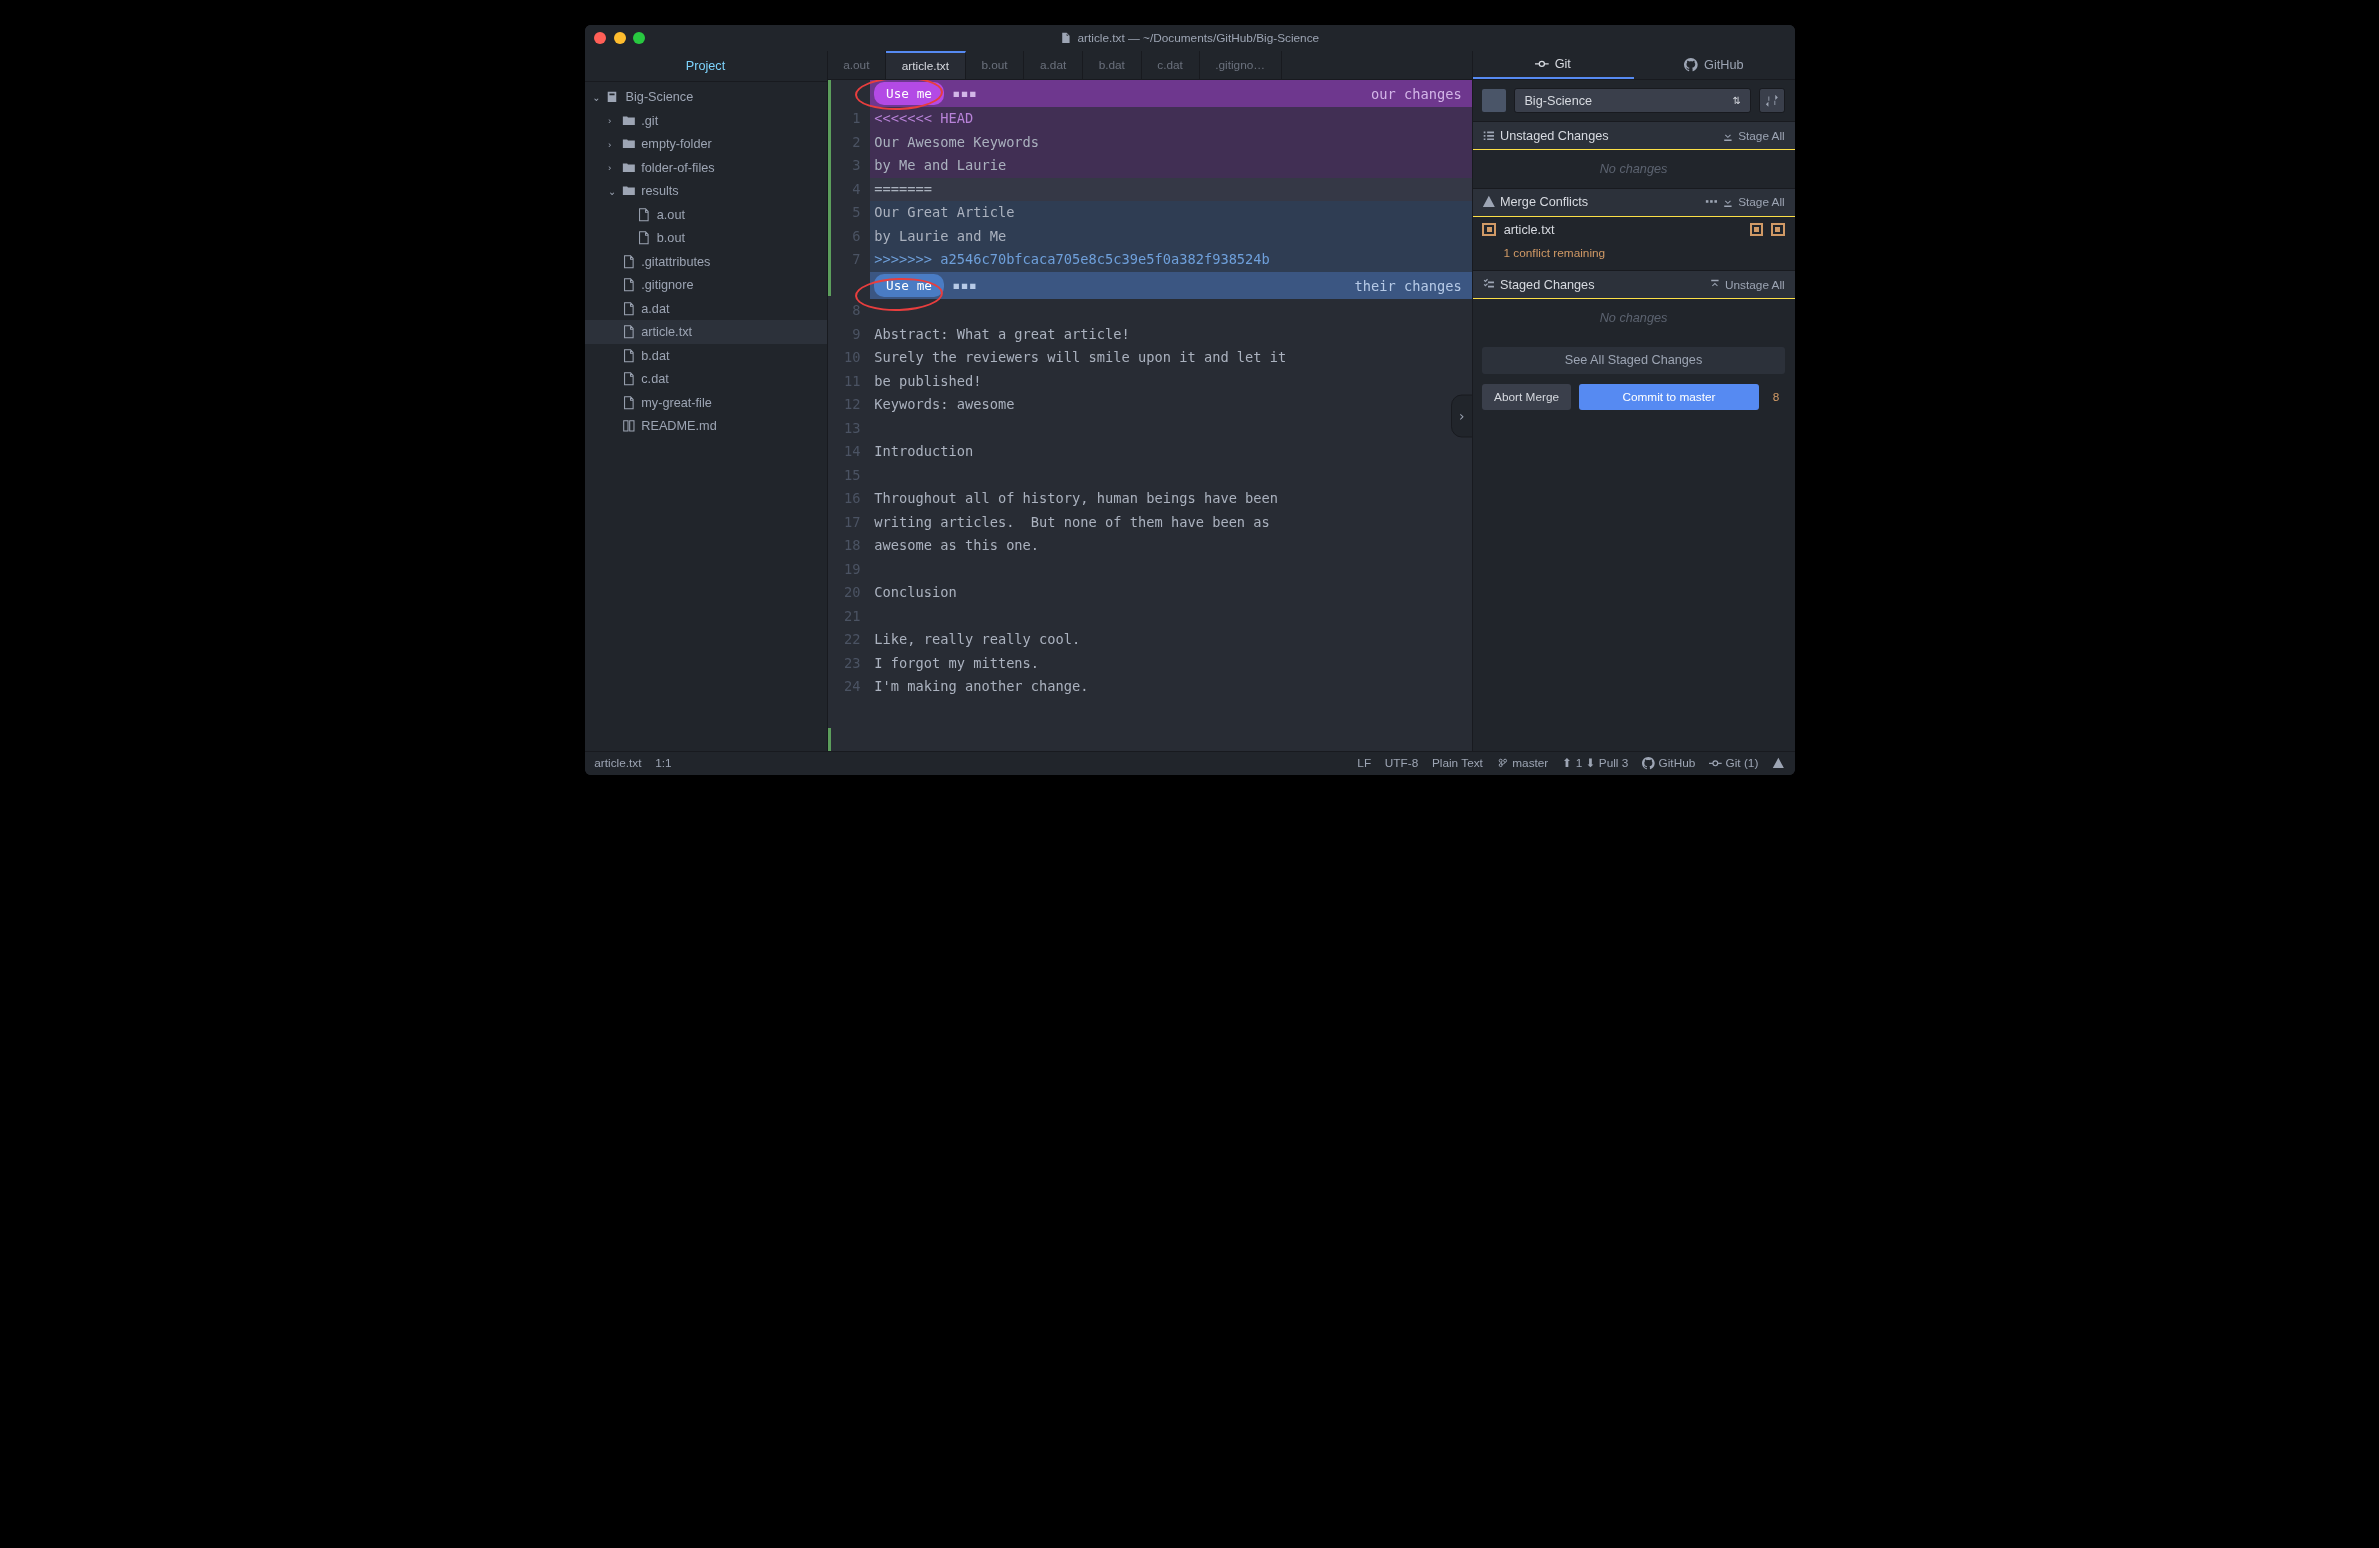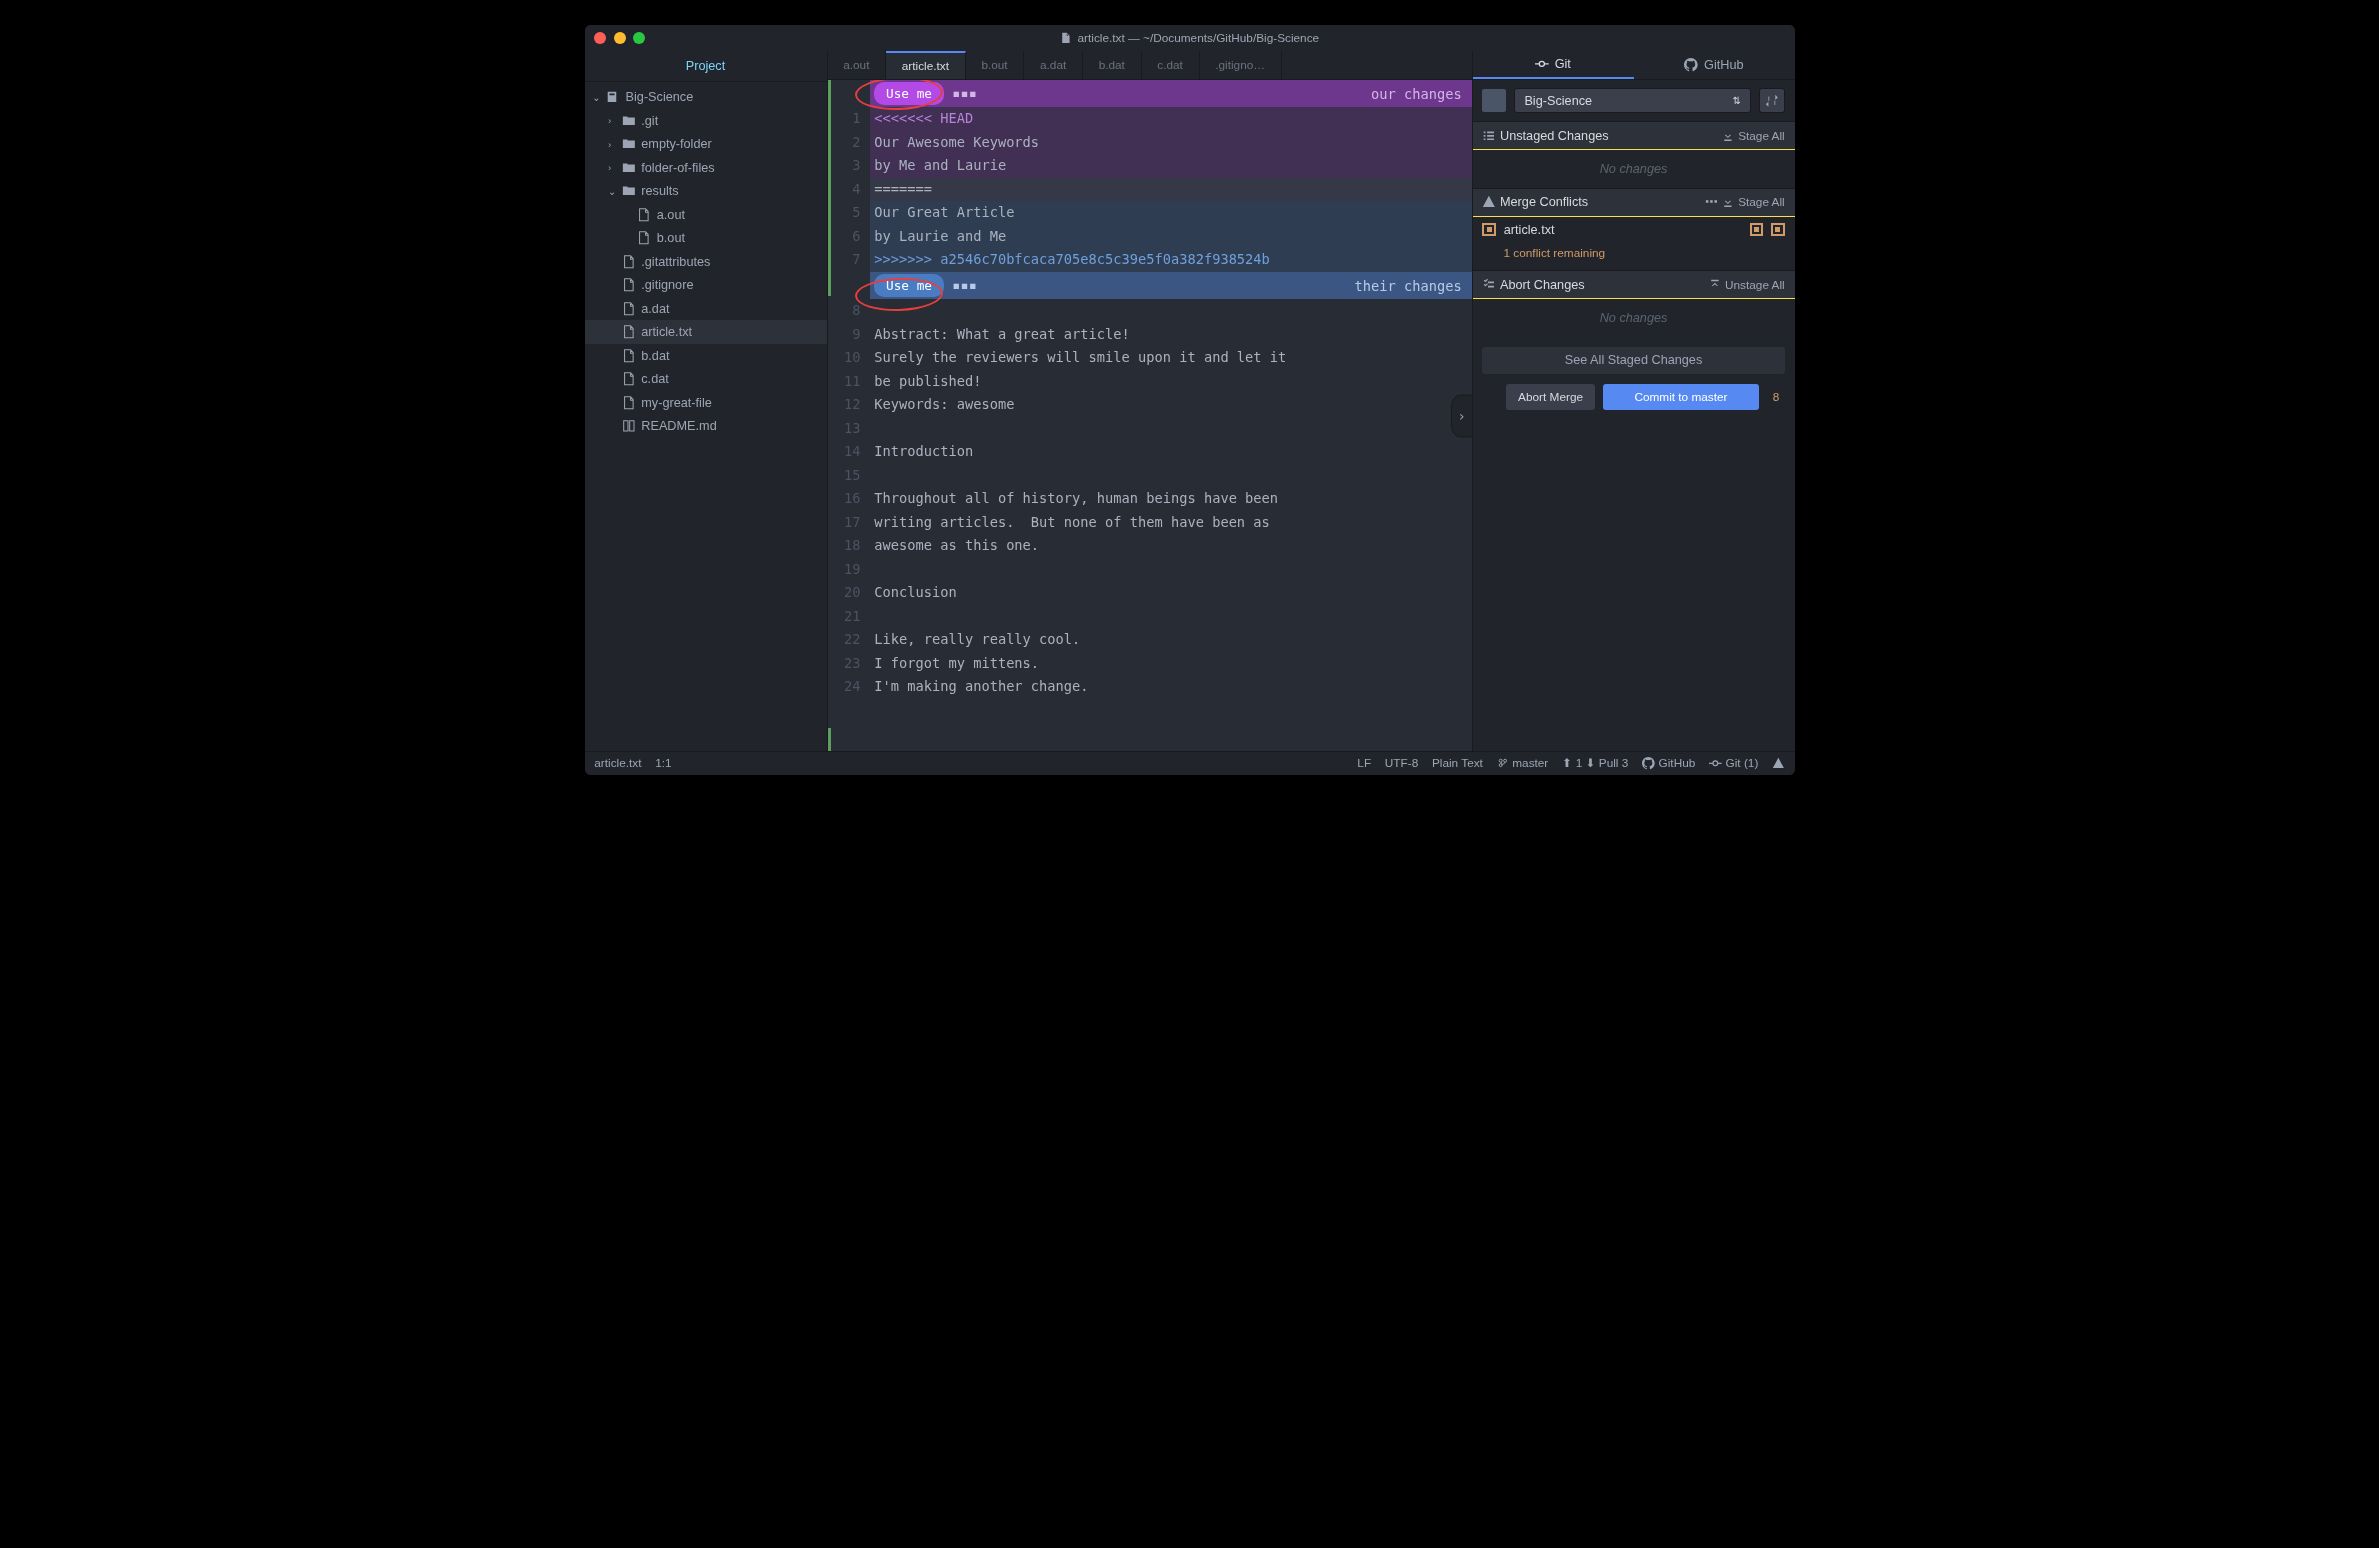--- a/index.html
+++ b/index.html
@@ -54,21 +54,21 @@
 .section-header .hdr-title { flex: 1; color: #d7dae0; font-weight: 500; }
 .stage-btn { color: #9da5b4; font-size: 11.8px; cursor: pointer; display: flex; align-items: center; gap: 3.9px; }
 .no-changes { text-align: center; color: #5c6370; font-style: italic; padding: 11.8px 0; }
 .conflict-file { display: flex; align-items: center; padding: 5.9px 9.8px; gap: 7.8px; }
 .conflict-file .fg { flex: 1; color: #d7dae0; }
 .square-icon { width: 13.7px; height: 13.7px; border: 2px solid #d19a66; display: inline-flex; align-items: center; justify-content: center; }
 .square-icon::after { content: ''; width: 4.9px; height: 4.9px; background: #d19a66; }
 .conflict-remain { padding: 3.9px 9.8px 9.8px 31px; color: #d19a66; font-size: 11.8px; }
 .commit-msg { margin: 9.8px; background: #1d1f23; border: 1px solid #181a1f; border-radius: 2.9px; padding: 7.8px; font-family: "Menlo", monospace; font-size: 12.7px; color: #abb2bf; height: 98px; position: relative; }
 .commit-msg-footer { position: absolute; bottom: 3.9px; left: 5.9px; right: 5.9px; display: flex; justify-content: space-between; color: #5c6370; font-size: 10.8px; }
-.btn-row { display: flex; gap: 7.8px; padding: 0 9.8px 9.8px 9.8px; align-items: center; margin-left: 24px; }
+.btn-row { display: flex; gap: 7.8px; padding: 0 9.8px 9.8px 9.8px; align-items: center; }
 .btn { border: none; border-radius: 2.9px; padding: 5.9px 11.8px; font-size: 11.8px; cursor: pointer; }
 .btn-abort { background: #3a3f4b; color: #d7dae0; }
 .btn-commit { background: #568af2; color: #fff; flex: 1; }
 .count8 { color: #d19a66; font-size: 11.8px; width: 17.6px; text-align: center; }
 .see-all { margin: 9.8px; background: #2c313a; border-radius: 2.9px; text-align: center; padding: 6.9px 0; color: #9da5b4; font-size: 12.7px; cursor: pointer; }
 .recent-commits { border-top: 1px solid #181a1f; }
 .recent-row { display: flex; align-items: center; padding: 5.9px 9.8px; gap: 7.8px; }
 .recent-row .rlabel { flex: 1; color: #d7dae0; font-size: 11.8px; }
 .recent-row .rtime { color: #5c6370; font-size: 10.8px; }
 .undo-btn { background: #3a3f4b; border-radius: 2.9px; padding: 1px 5.9px; font-size: 10.8px; color: #d7dae0; }
@@ -395,21 +395,21 @@
         <span class="fg">article.txt</span>
         <span class="square-icon"></span>
         <span class="square-icon"></span>
       </div>
       <div class="conflict-remain">1 conflict remaining</div>
 
       <div class="section-header">
         <svg width="13.7" height="13.7" viewBox="0 0 16 16">
             <path d="M2 3l2 2 3-3-1-1-2 2-1-1-1 1zm5 1h7v2H7V4zM2 8l2 2 3-3-1-1-2 2-1-1-1 1zm5 1h7v2H7V9z" fill="#9da5b4"></path>
           </svg>
-        <span class="hdr-title">Abort Changes</span>
+        <span class="hdr-title">Staged Changes</span>
         <span class="stage-btn">
           <svg width="11.8" height="11.8" viewBox="0 0 16 16">
               <path d="M8 15V7l3 3 1-1-4-4-4 4 1 1 3-3v8h0zm-5-14h10v2H3V1z" fill="#9da5b4"></path>
             </svg>
           <span>Unstage All</span>
         </span>
       </div>
       <div class="no-changes">No changes</div>
 
       <div class="see-all">See All Staged Changes</div>

